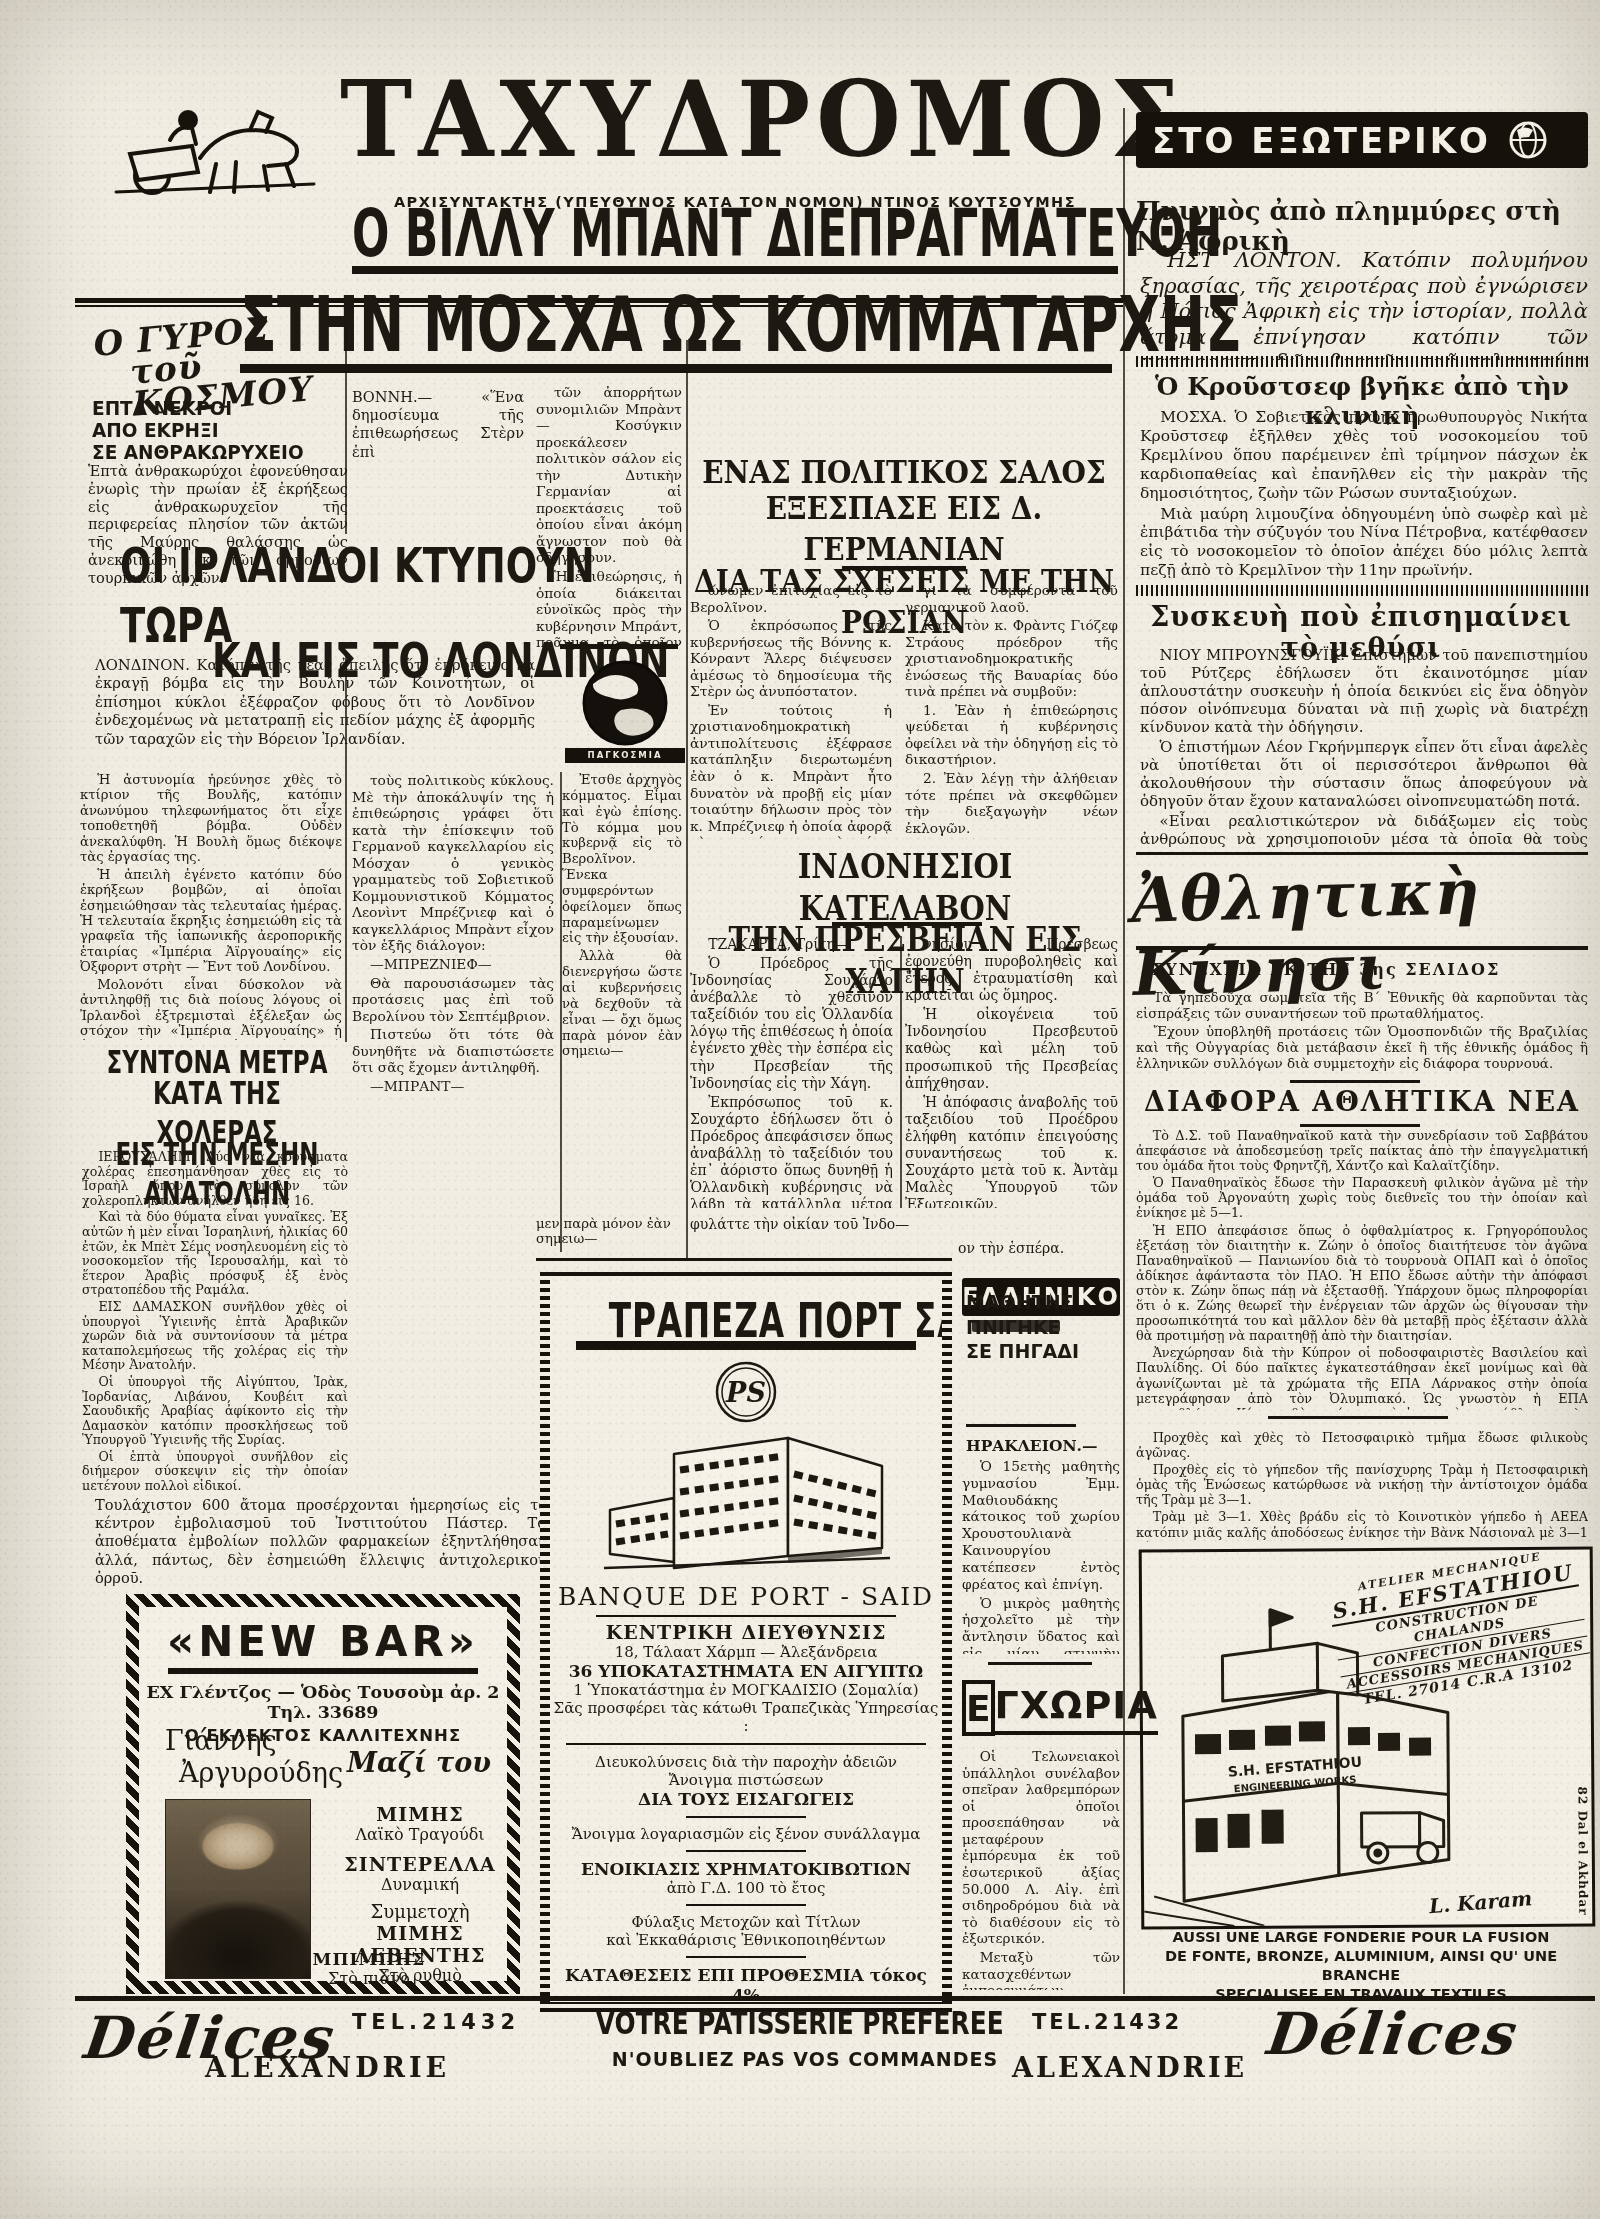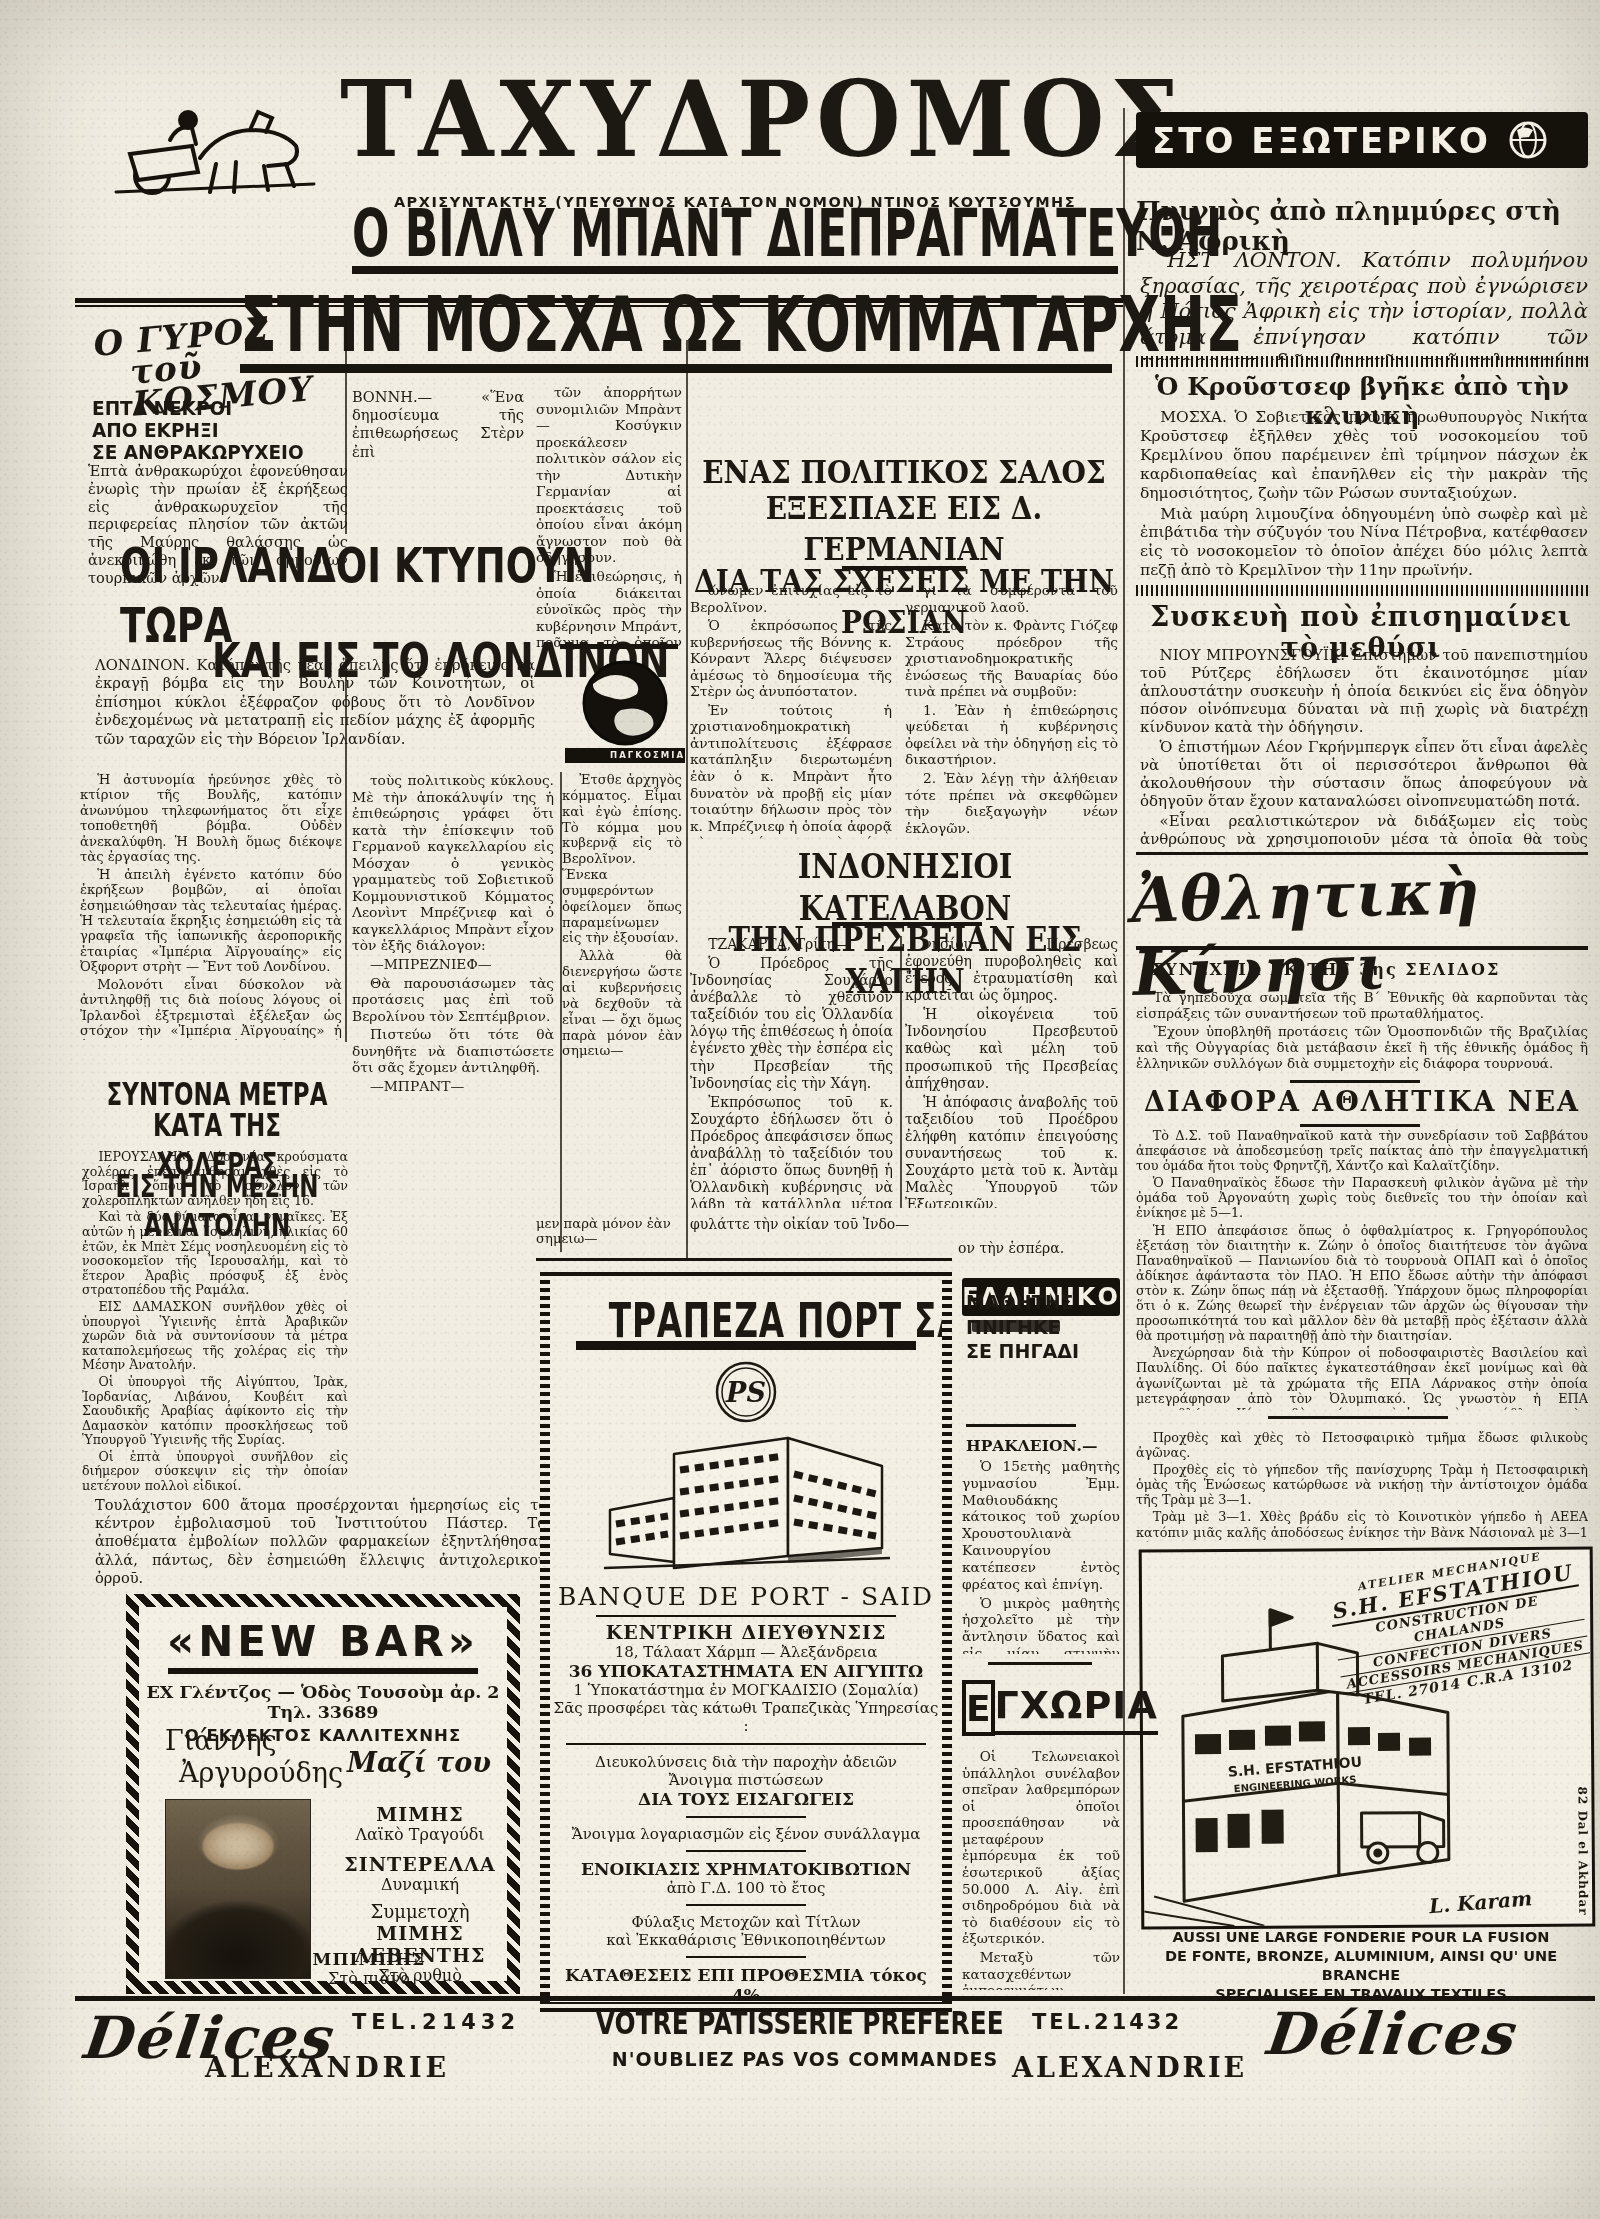--- a/index.html
+++ b/index.html
@@ -78,42 +78,42 @@
   
   #bonn-lead{left:352px;top:388px;width:172px;height:140px;font-size:14.6px;line-height:1.25;overflow:hidden;}
   #colb-top{left:536px;top:384px;width:146px;height:268px;font-size:13.8px;line-height:1.2;overflow:hidden;}
   #irl-h{left:120px;top:536px;width:562px;font-size:37px;font-weight:bold;line-height:1.28;}
   #irl-h .sqz{transform:scaleY(1.28);}
   #irl-h .ln2{margin-left:92px;}
   #irl-bar{left:560px;top:644px;width:118px;height:5px;}
   #irl-intro{left:95px;top:656px;width:440px;height:110px;font-size:14.8px;line-height:1.25;overflow:hidden;}
   #globe{left:565px;top:660px;width:120px;height:86px;}
   #globe-cap{left:565px;top:748px;width:120px;height:15px;background:#15110b;color:#f1ede2;
-    font-size:8.5px;letter-spacing:2px;text-align:right;line-height:15px;font-weight:bold;}
+    font-size:8.5px;letter-spacing:2px;text-align:center;line-height:15px;font-weight:bold;}
   #irl-cols{left:80px;top:772px;width:262px;height:268px;font-size:13.2px;line-height:1.17;overflow:hidden;}
   #dlg-a{left:352px;top:772px;width:202px;height:478px;font-size:13.8px;line-height:1.2;overflow:hidden;}
   #dlg-b{left:562px;top:772px;width:120px;height:482px;font-size:13.2px;line-height:1.2;overflow:hidden;}
   
   #ger-h{left:688px;top:452px;width:432px;text-align:center;font-size:28px;font-weight:bold;line-height:1.3;}
   #ger-h .sqzc{transform:scaleY(1.15);}
   #ger-bar{left:842px;top:566px;width:124px;height:4px;}
   #ger-c1{left:690px;top:582px;width:202px;height:258px;font-size:13.8px;line-height:1.2;overflow:hidden;}
   #ger-c2{left:905px;top:582px;width:213px;height:258px;font-size:13.8px;line-height:1.2;overflow:hidden;}
   
   #indo-h{left:700px;top:846px;width:410px;text-align:center;font-size:29px;font-weight:bold;line-height:1.25;}
   #indo-h .sqzc{transform:scaleY(1.15);}
   #indo-bar{left:832px;top:922px;width:150px;height:4px;}
   #indo-c1{left:690px;top:936px;width:203px;height:272px;font-size:14px;line-height:1.22;overflow:hidden;}
   #indo-c2{left:905px;top:936px;width:213px;height:272px;font-size:14px;line-height:1.22;overflow:hidden;}
   #frag-a{left:536px;top:1216px;width:146px;font-size:13.2px;}
   #frag-b{left:690px;top:1216px;width:260px;font-size:14px;}
   #frag-c{left:958px;top:1240px;width:160px;font-size:14px;}
   #hline-bank{left:536px;top:1258px;width:416px;height:3px;}
   
-  #chol-h{left:84px;top:1076px;width:266px;text-align:center;font-size:25px;font-weight:bold;line-height:1.22;}
+  #chol-h{left:84px;top:1044px;width:266px;text-align:center;font-size:25px;font-weight:bold;line-height:1.22;}
   #chol-h .sqzc{transform:scale(.92,1.25);}
   #chol-b{left:82px;top:1150px;width:266px;height:340px;font-size:12.6px;line-height:1.16;overflow:hidden;}
   #chol-wide{left:95px;top:1496px;width:452px;height:92px;font-size:14.6px;line-height:1.25;overflow:hidden;}
   
   #newbar{left:126px;top:1594px;width:394px;height:400px;
     border:13px solid #17130c;
     border-image:repeating-linear-gradient(45deg,#17130c 0 7px,#f1ede2 7px 12px) 13;
     background:#f4f0e5;box-sizing:border-box;}
   #nb-title{margin-top:10px;text-align:center;font-size:42px;font-weight:bold;letter-spacing:4px;}
   #nb-bar{width:310px;height:6px;margin:2px auto 8px auto;background:#17130c;}

